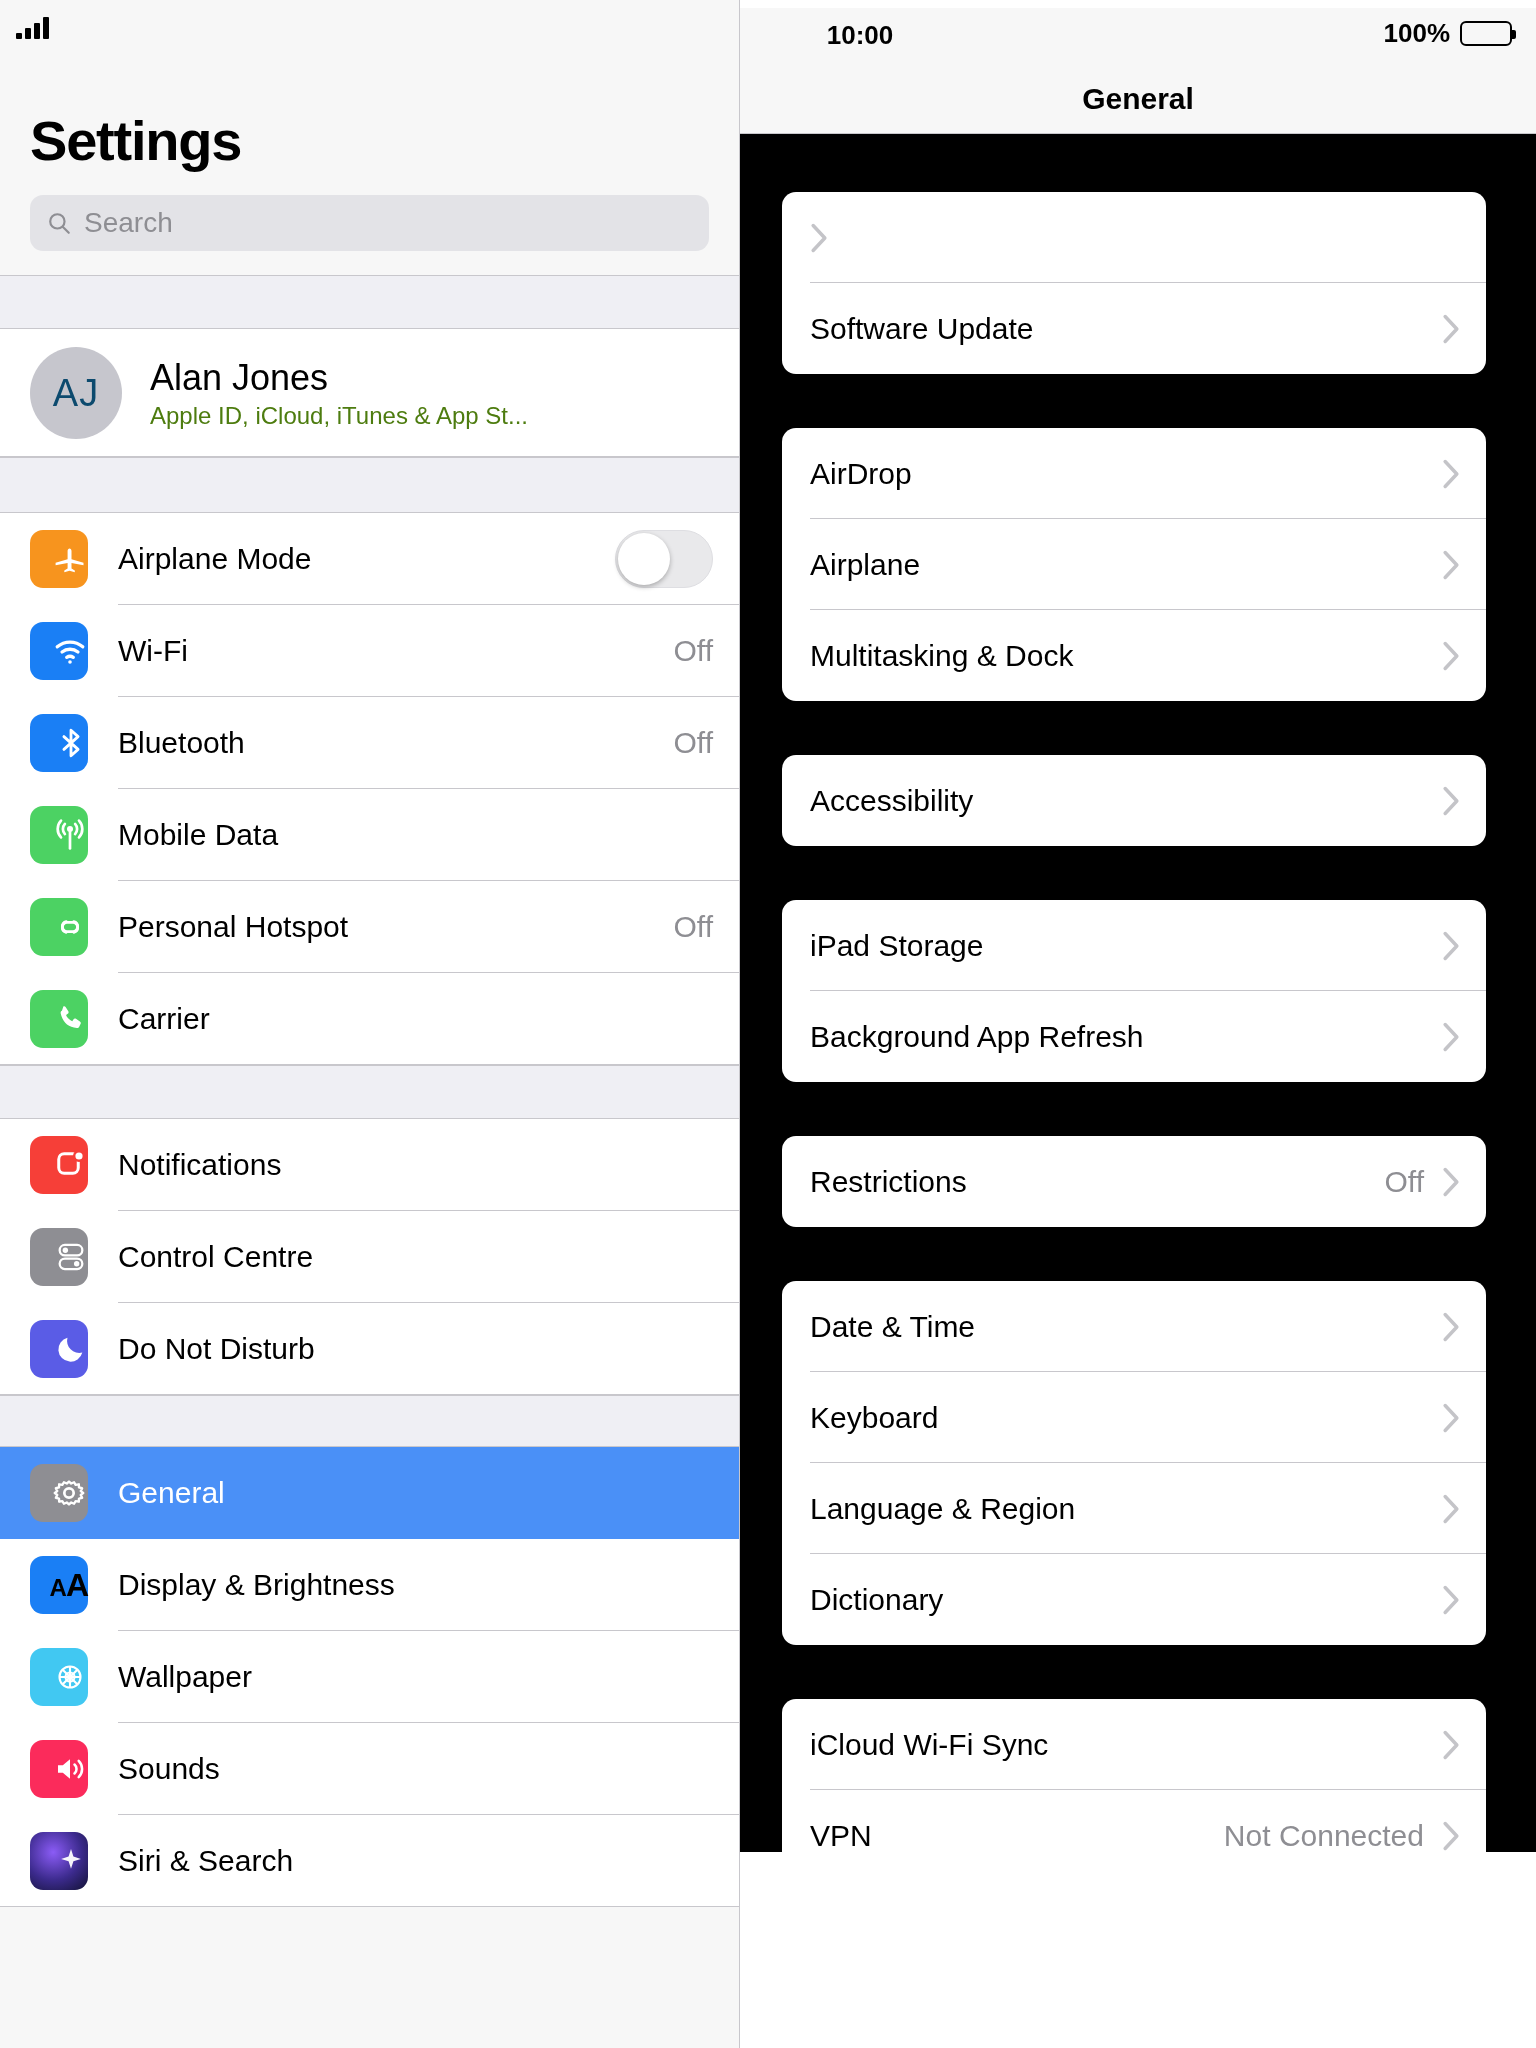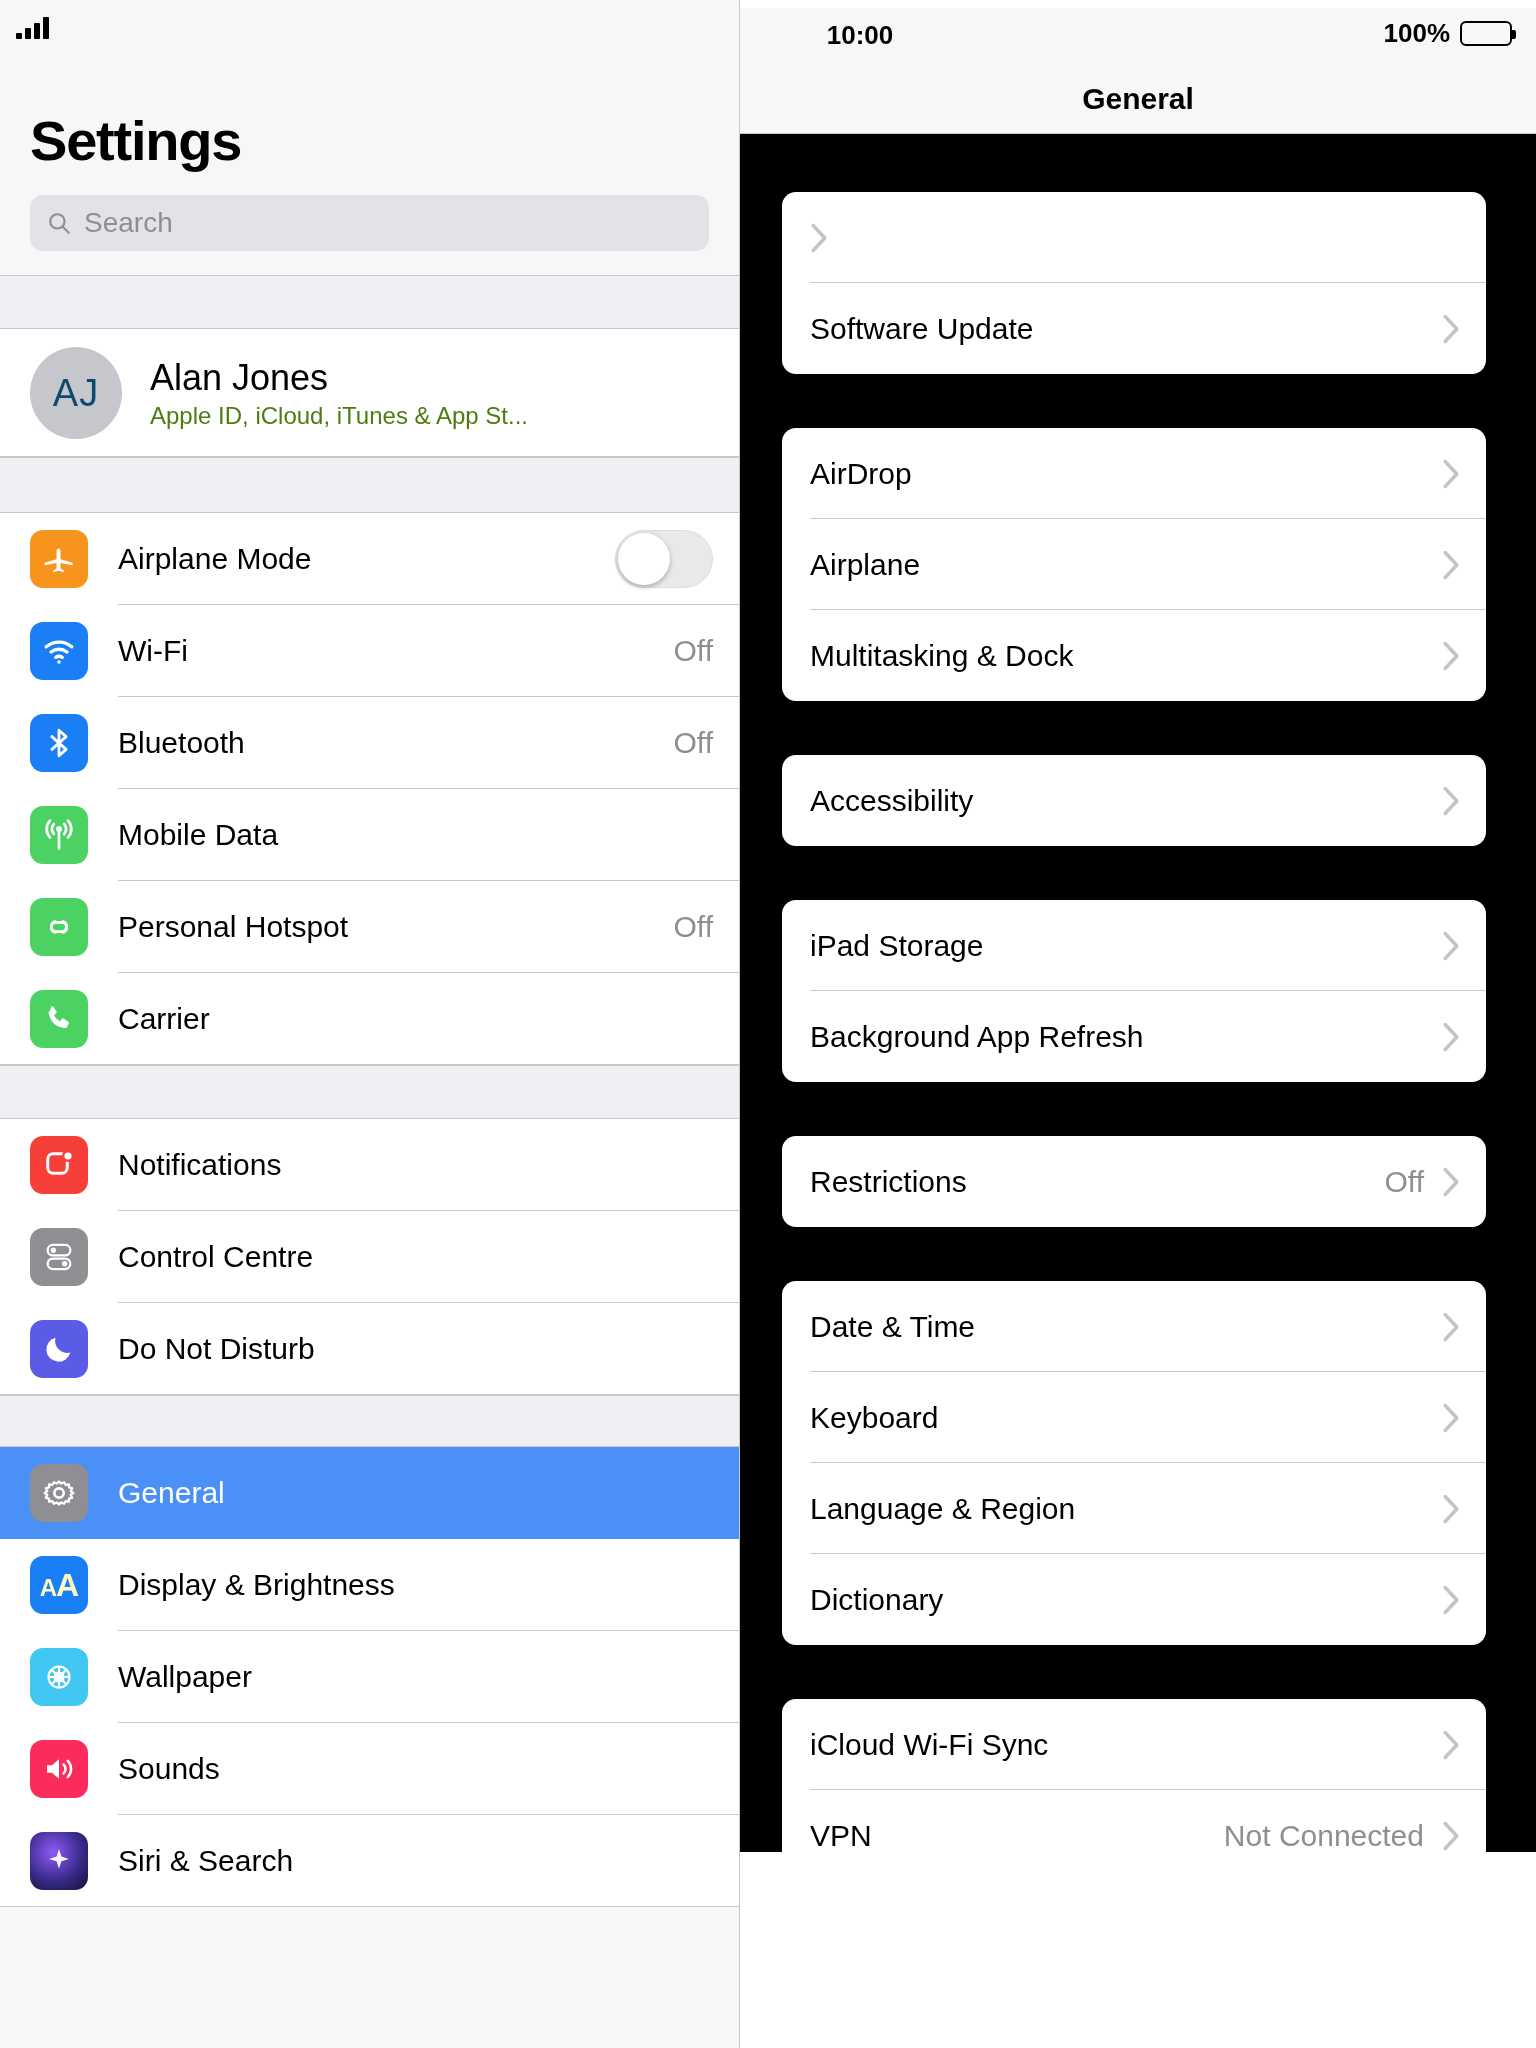--- a/index.html
+++ b/index.html
@@ -57,22 +57,22 @@
   }
   .row.tall { height: 128px; align-items: center; }
   .row .sep {
     position: absolute; left: 118px; right: 0; bottom: 0;
     height: 1px; background: #c8c7cc;
   }
   .row.last .sep { left: 0; }
   .row .sep.full { left: 0; }
   .ico {
     width: 58px; height: 58px; border-radius: 13px; flex: none;
-    margin-right: 30px; display: flex; align-items: center; justify-content: center;
-    color: #fef9c3;
+    margin-right: 30px; display: flex; align-items: center; justify-content: flex-end;
+    color: #000000;
   }
   .label { font-size: 30px; color: #000; flex: 1; }
   .value { font-size: 30px; color: #8e8e93; margin-right: 26px; }
 
   .row.selected { background: #4a90f7; }
   .row.selected .label { color: #fff; }
   .row.selected .sep { background: transparent; }
 
   
   .avatar {

